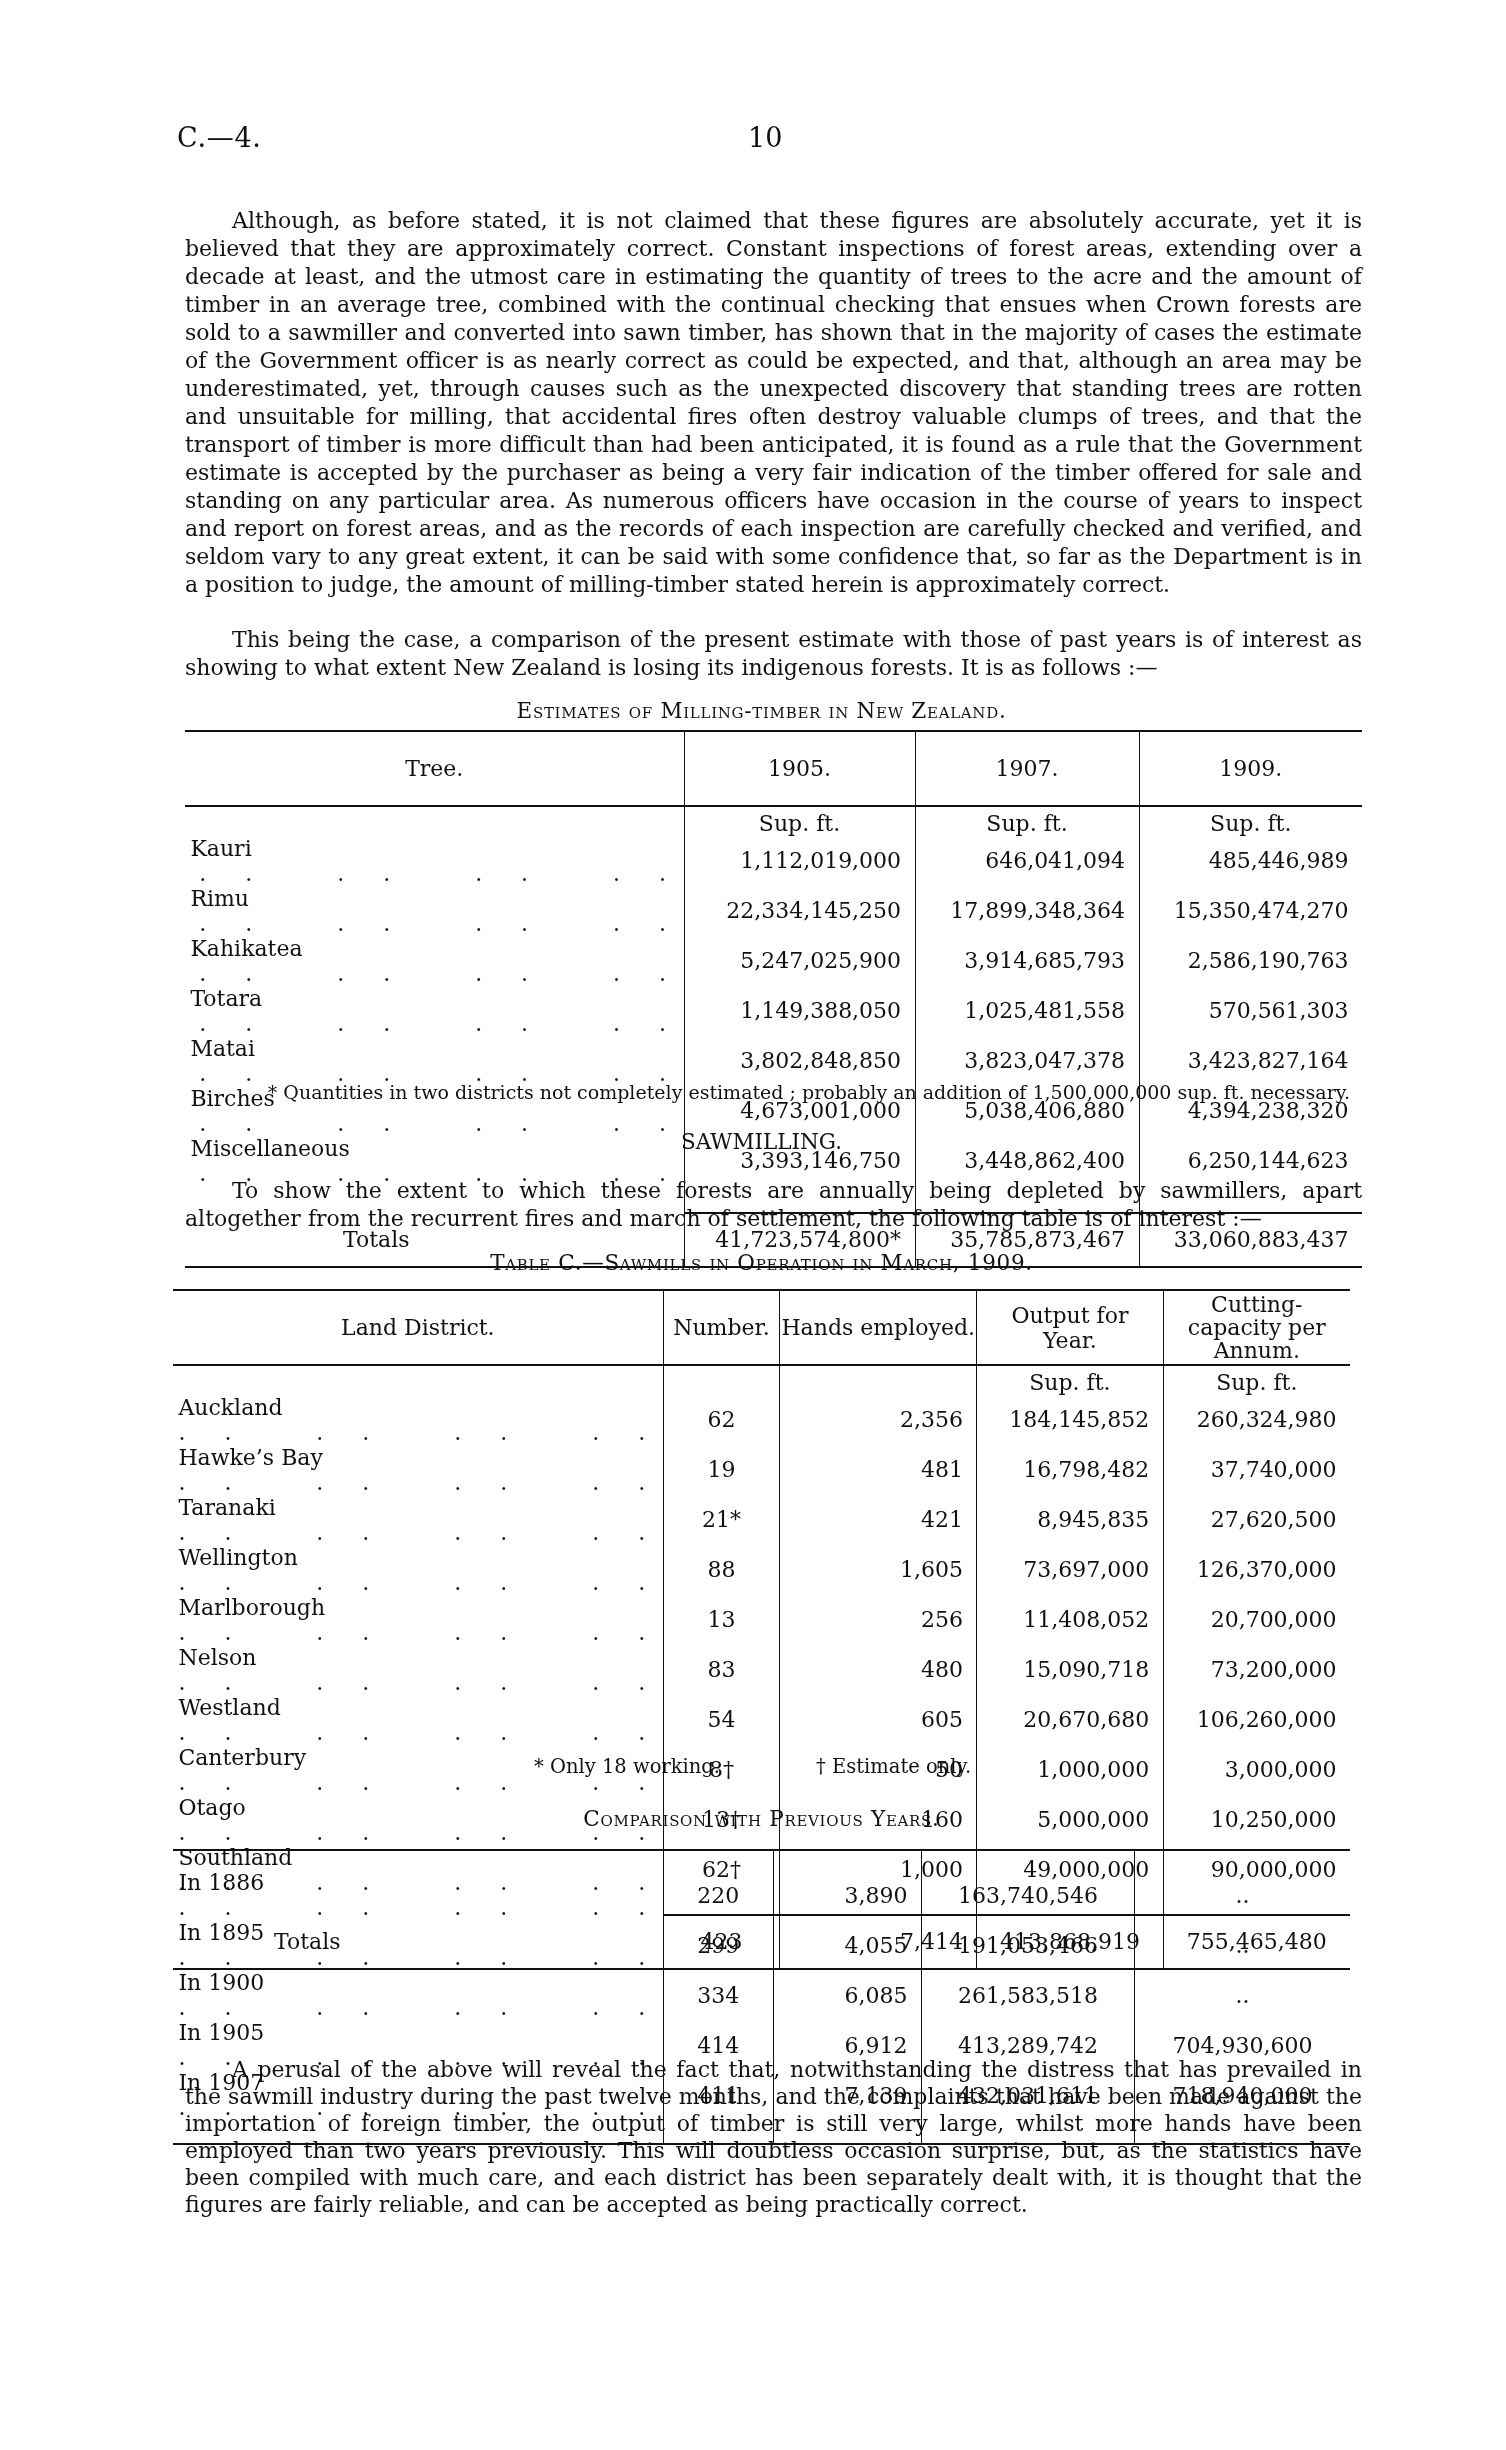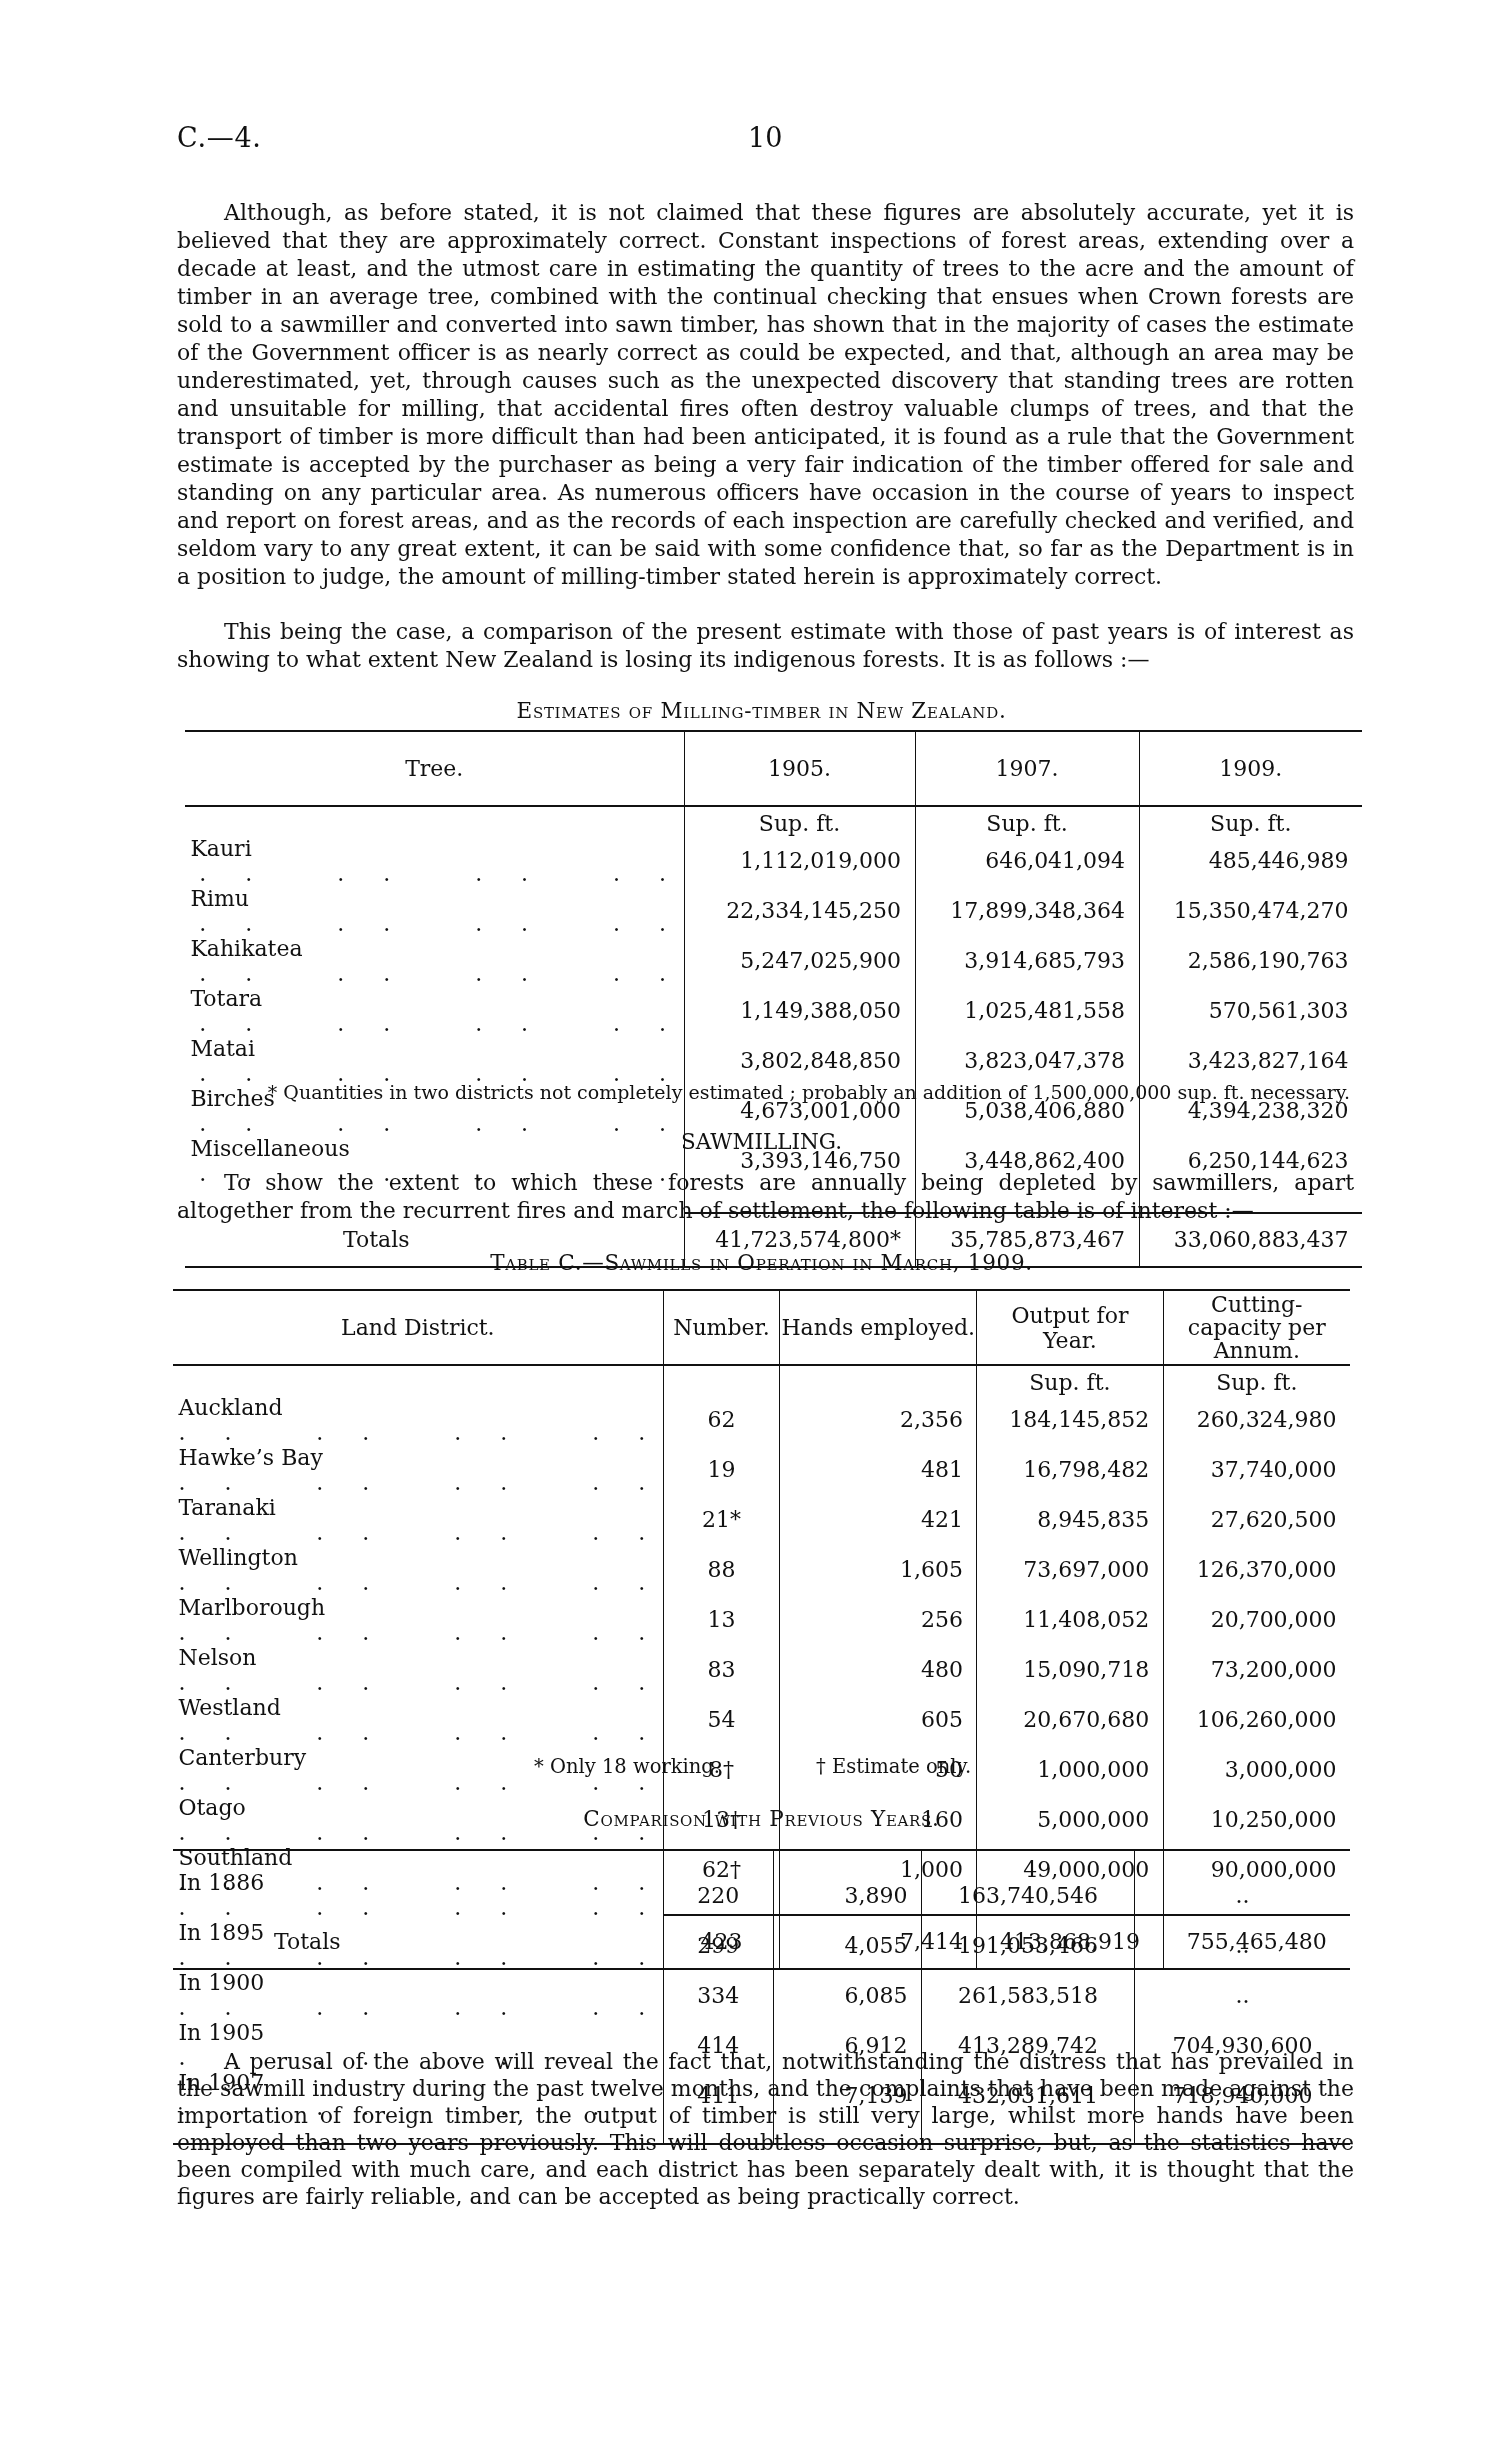--- a/index.html
+++ b/index.html
@@ -1,20 +1,20 @@
 <!DOCTYPE html>
 <html style="font-size:10.7px"><head>
 <meta charset="utf-8">
 <style>
   html, body { margin:0; padding:0; background:#ffffff; }
   body { width:1506px; height:2450px; position:relative; overflow:hidden;
          font-family:"DejaVu Serif","Liberation Serif",serif; color:#111; }
   .running-head { position:absolute; top:122px; left:177px; font-size:27px; letter-spacing:0.7px; }
   .page-number { position:absolute; top:122px; left:748px; font-size:27px; }
-  .para { font-size:22px; line-height:28px; text-align:justify; margin:4px; }
+  .para { font-size:22px; line-height:28px; text-align:justify; margin:12px; }
   .indent { text-indent:47px; }
   .p1 { position:absolute; top:195px; left:173px; width:1177px; }
   .caption { position:absolute; left:173px; width:1177px; text-align:center; font-size:21.5px; font-variant:small-caps; letter-spacing:0.7px; }
   table.t { position:absolute; left:173px; width:1177px; border-collapse:collapse; font-size:22px; }
   table.t td, table.t th { padding:0 5.4px; font-weight:normal; }
   .thick-top { border-top:2px solid #111; }
   .thick-bot { border-bottom:2px solid #111; }
   .vl { border-left:1.3px solid #111; }
   .num { text-align:right; padding-right:13.4px !important; }
   .ctr { text-align:center; }

